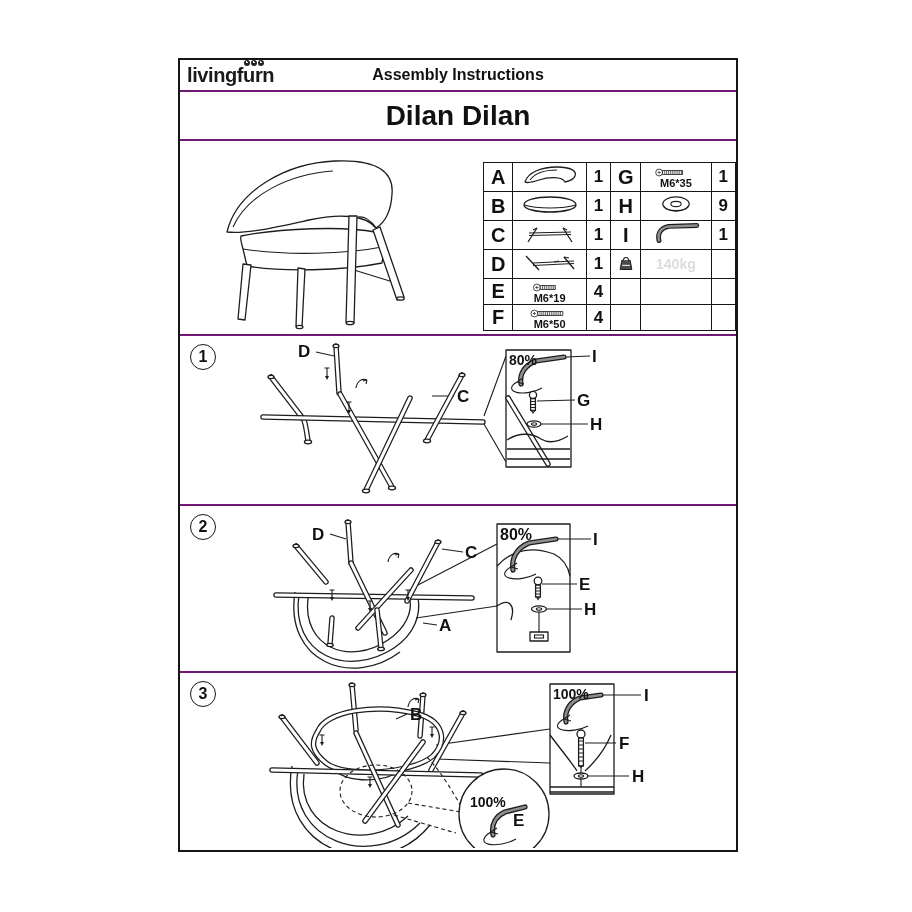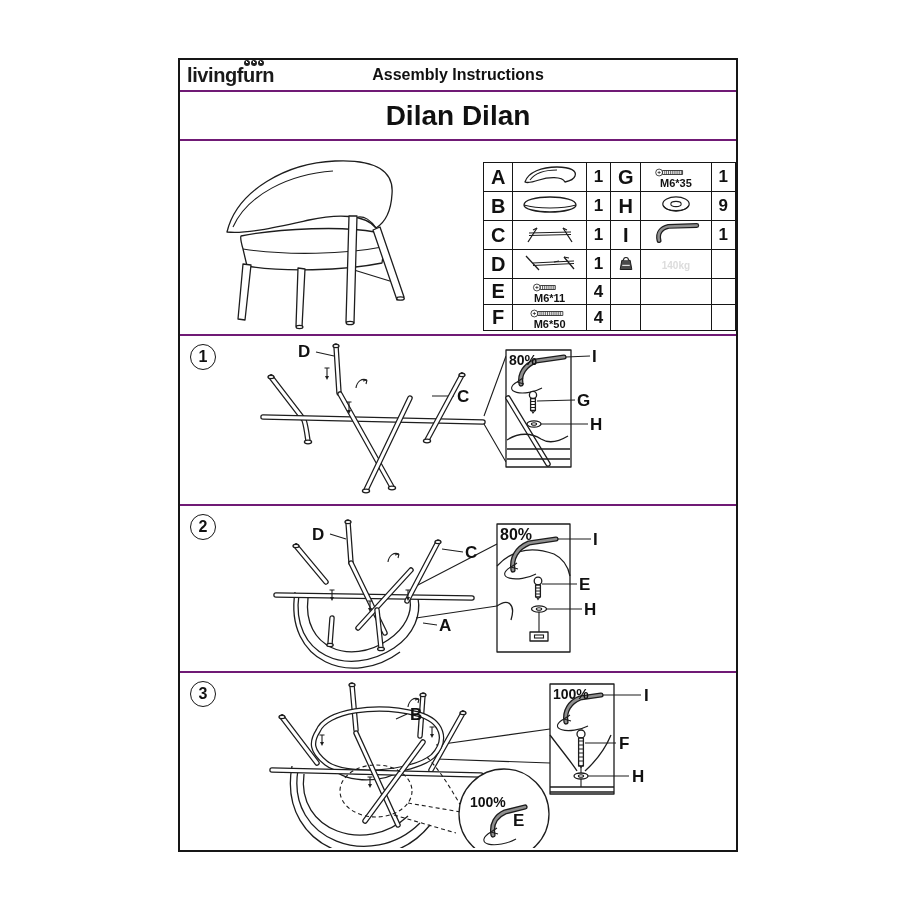--- a/index.html
+++ b/index.html
@@ -30,21 +30,21 @@
   table.parts{position:absolute;left:303px;top:21px;border-collapse:collapse;table-layout:fixed;}
   table.parts td{border:1.8px solid #161616;padding:0;text-align:center;vertical-align:middle;
         height:25.2px;overflow:hidden;}
   td.c-letter{width:30px;font-size:20px;font-weight:bold;}
   td.c-icon{width:73px;}
   td.c-letter2{width:30px;font-size:20px;font-weight:bold;}
   td.c-icon2{width:70px;}
   td.c-qty{width:25px;font-size:17px;font-weight:bold;}
   .part-cell{display:flex;flex-direction:column;align-items:center;justify-content:center;line-height:1;}
   .size-lbl{font-size:11px;font-weight:bold;margin-top:-2px;}
-  .watermark{color:#dcdcdc;font-size:10px;font-weight:bold;}
+  .watermark{color:#dcdcdc;font-size:14px;font-weight:bold;}
 
   .stepnum{position:absolute;left:10px;top:8px;width:24px;height:24px;border:1.7px solid #161616;
         border-radius:50%;text-align:center;line-height:24px;font-size:16px;font-weight:bold;background:#fff;}
   .lbl{position:absolute;font-weight:bold;font-size:17px;line-height:1;}
   .scale{position:absolute;font-weight:bold;font-size:14px;line-height:1;}
   .scale-lg{font-size:16px;}
   .step-svg{position:absolute;left:0;top:0;}
 
   
   .ln{stroke:#1d1d1d;stroke-width:1.3;fill:none;stroke-linejoin:round;}
@@ -186,21 +186,21 @@
         <tr>
           <td class="c-letter">E</td>
           <td class="c-icon">
             <div class="part-cell">
               <svg width="70" height="15" viewBox="0 0 70 24">
                 <circle class="ln fillw" cx="14" cy="12" r="5.5"></circle>
                 <path class="lt" d="M11.5 12 h5 M14 9.5 v5"></path>
                 <rect class="ln fillw" x="19.5" y="8.8" width="24" height="6.4"></rect>
                 <path class="lt" d="M23 9 v6 M26 9 v6 M29 9 v6 M32 9 v6 M35 9 v6 M38 9 v6 M41 9 v6"></path>
               </svg>
-              <span class="size-lbl">M6*11</span>
+              <span class="size-lbl">M6*19</span>
             </div>
           </td>
           <td class="c-qty">4</td>
           <td class="c-letter2"></td>
           <td class="c-icon2"></td>
           <td class="c-qty"></td>
         </tr>
         <tr>
           <td class="c-letter">F</td>
           <td class="c-icon">

